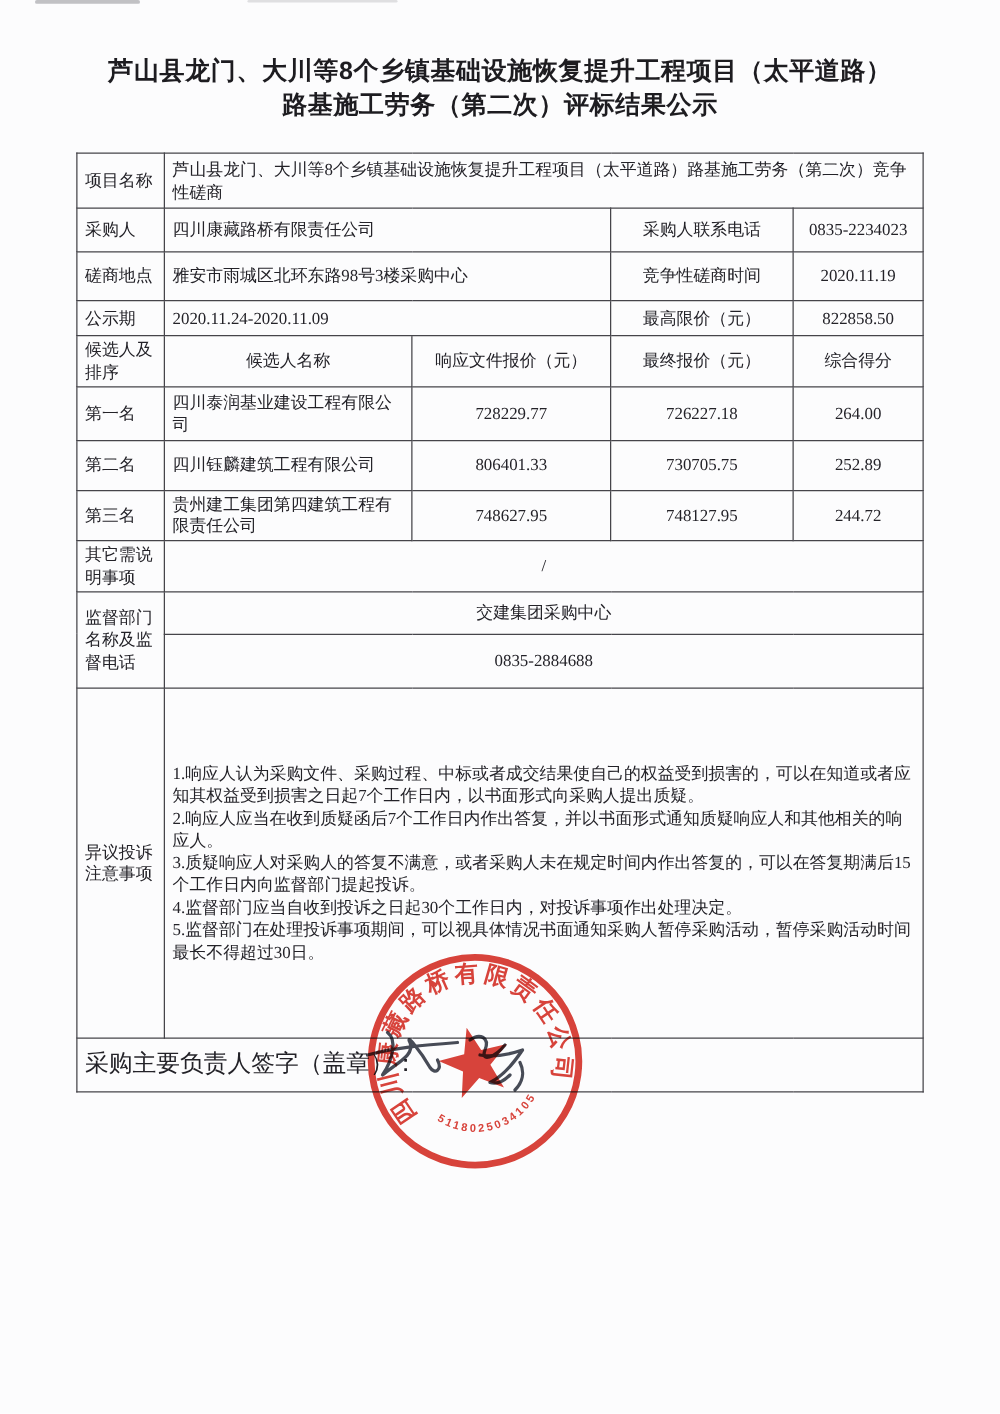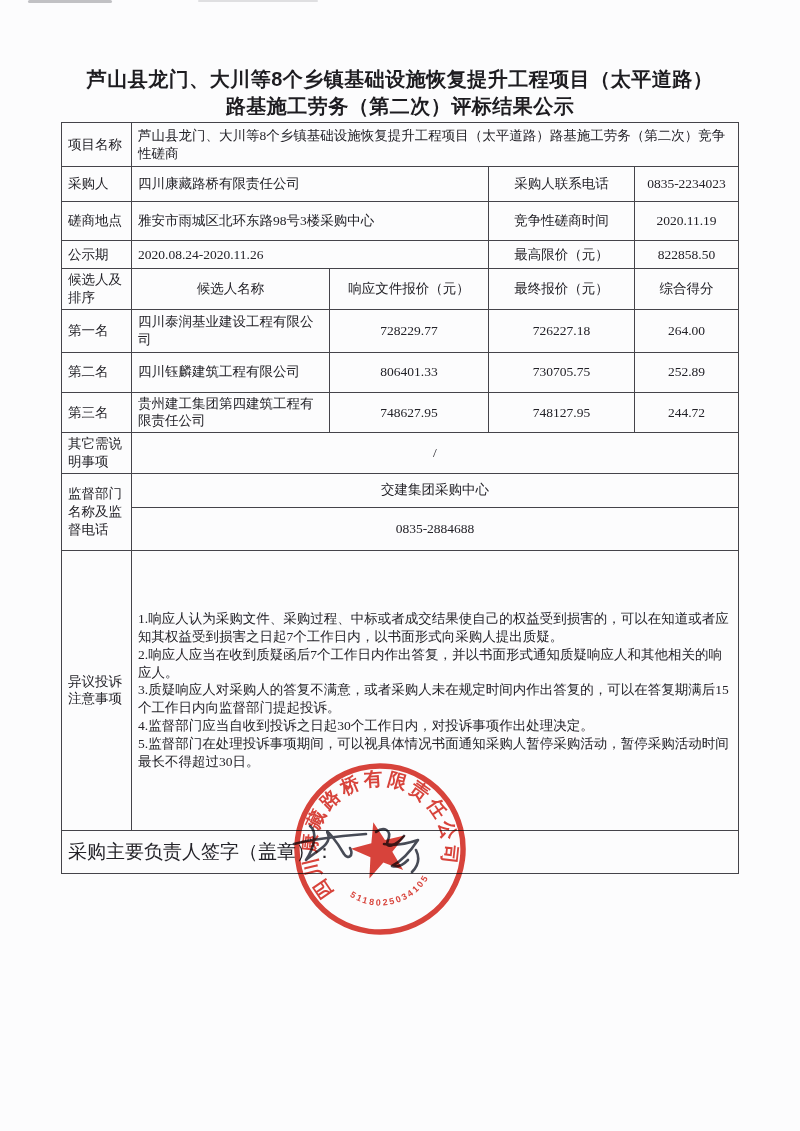--- a/index.html
+++ b/index.html
@@ -7,21 +7,21 @@
     position:relative;width:800px;height:1131px;margin:0 auto;
     background:#fcfcfd;overflow:hidden;
     font-family:"Liberation Serif","DejaVu Serif",serif;
     color:#232228;
   }
   
   .smudge-a{position:absolute;left:28px;top:0;width:84px;height:3px;background:#8f8f96;opacity:.55;border-radius:2px;}
   .smudge-b{position:absolute;left:198px;top:0;width:120px;height:2px;background:#9a9aa1;opacity:.3;border-radius:2px;}
 
   .doc-title{
-    position:absolute;top:66px;left:0;width:100%;text-align:center;
+    position:absolute;top:44px;left:0;width:100%;text-align:center;
     font-family:"Liberation Sans","DejaVu Sans",sans-serif;
     font-weight:700;font-size:20px;line-height:27px;color:#1d1c20;
     letter-spacing:.5px;
   }
 
   table.main{
     position:absolute;left:61px;top:122px;width:677px;
     border-collapse:collapse;table-layout:fixed;
     font-size:13.5px;
   }
@@ -90,21 +90,21 @@
         <td class="ctr">0835-2234023</td>
       </tr>
       <tr class="r3">
         <td class="lbl">磋商地点</td>
         <td colspan="2">雅安市雨城区北环东路98号3楼采购中心</td>
         <td class="ctr">竞争性磋商时间</td>
         <td class="ctr">2020.11.19</td>
       </tr>
       <tr class="r4">
         <td class="lbl">公示期</td>
-        <td colspan="2">2020.08.24-2020.11.26</td>
+        <td colspan="2">2020.11.24-2020.11.09</td>
         <td class="ctr">最高限价（元）</td>
         <td class="ctr">822858.50</td>
       </tr>
       <tr class="r5">
         <td class="lbl">候选人及排序</td>
         <td class="ctr">候选人名称</td>
         <td class="ctr">响应文件报价（元）</td>
         <td class="ctr">最终报价（元）</td>
         <td class="ctr">综合得分</td>
       </tr>

